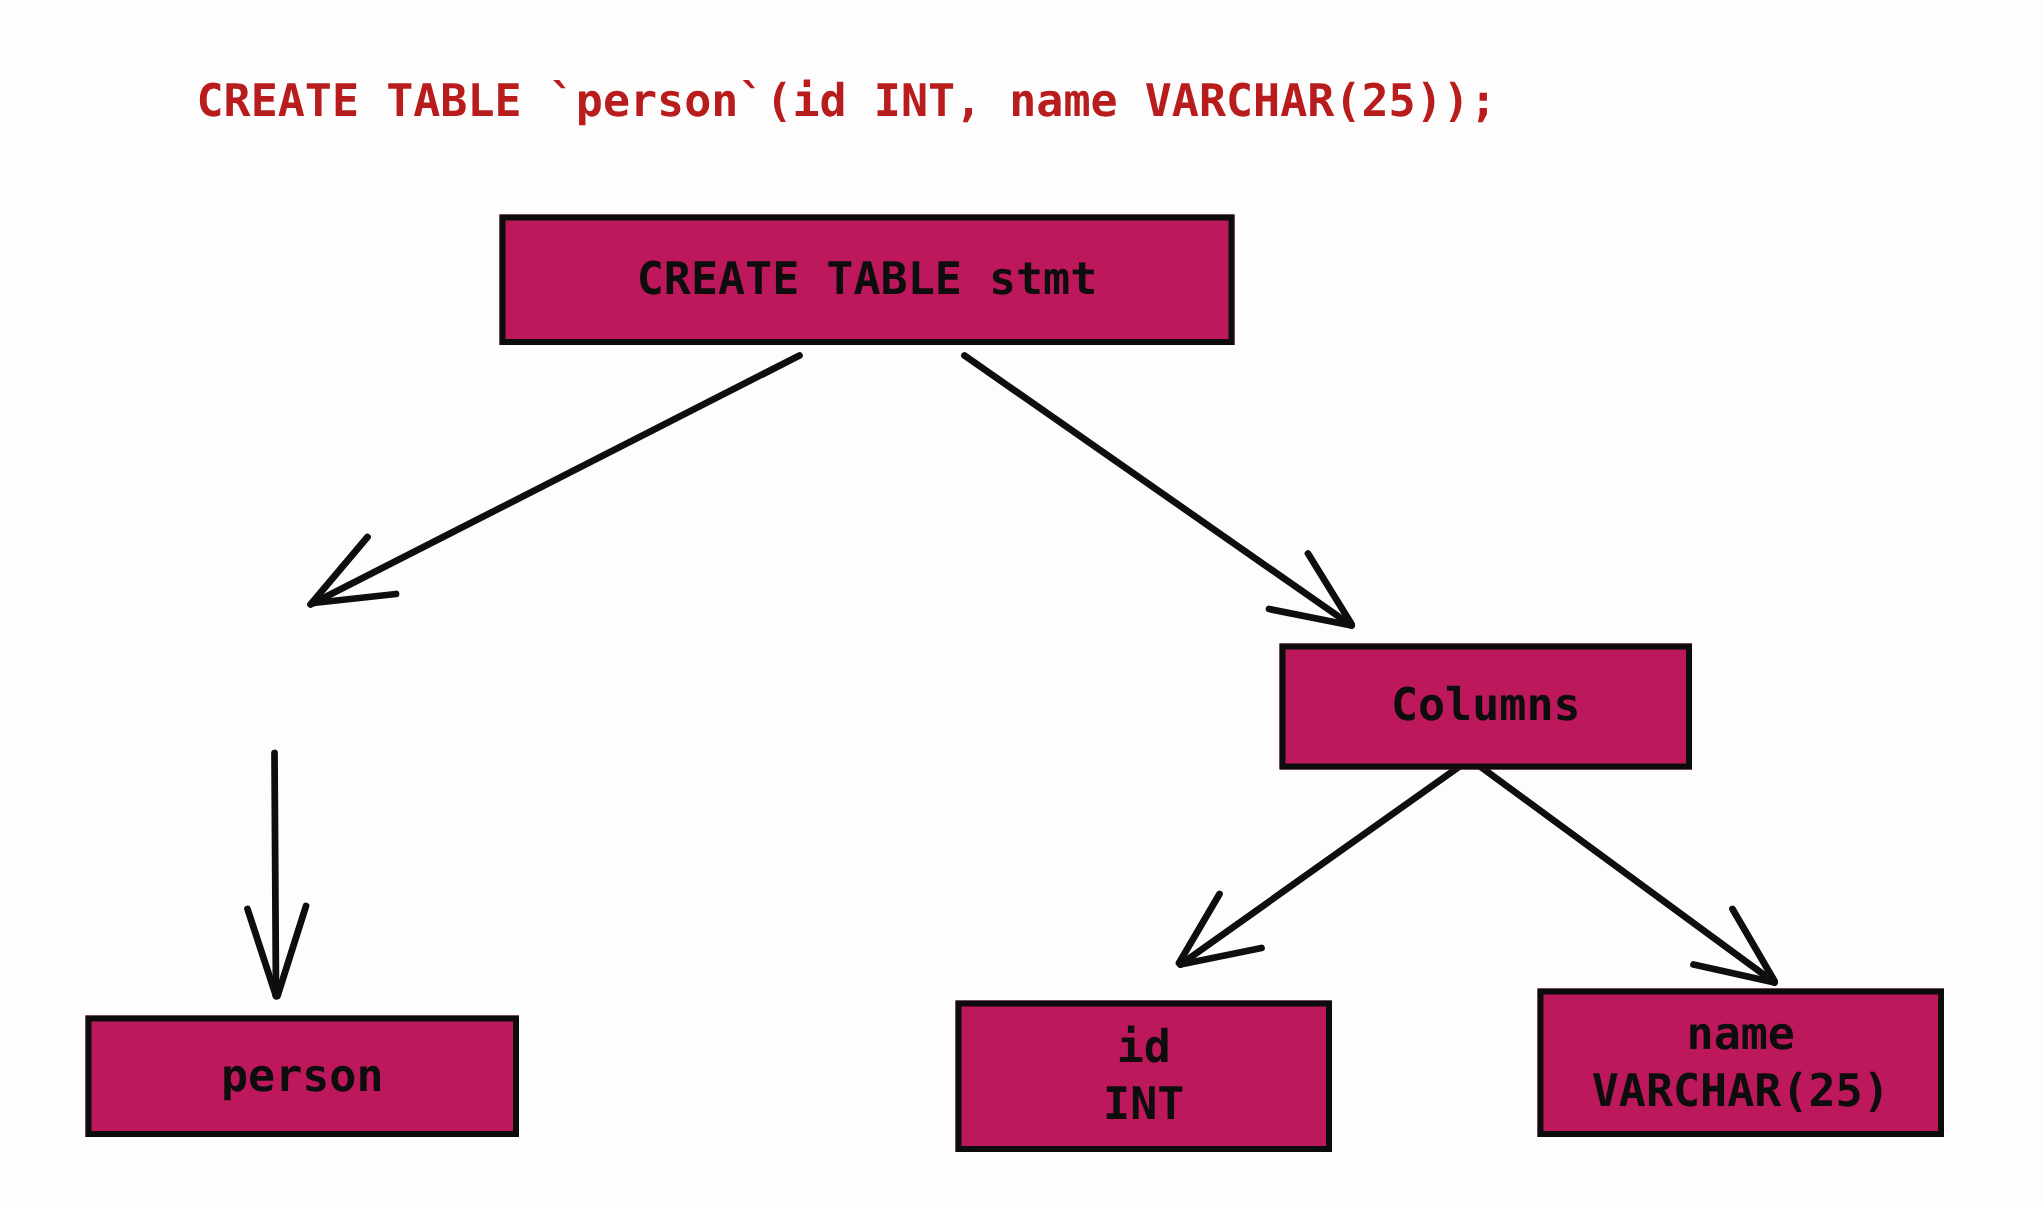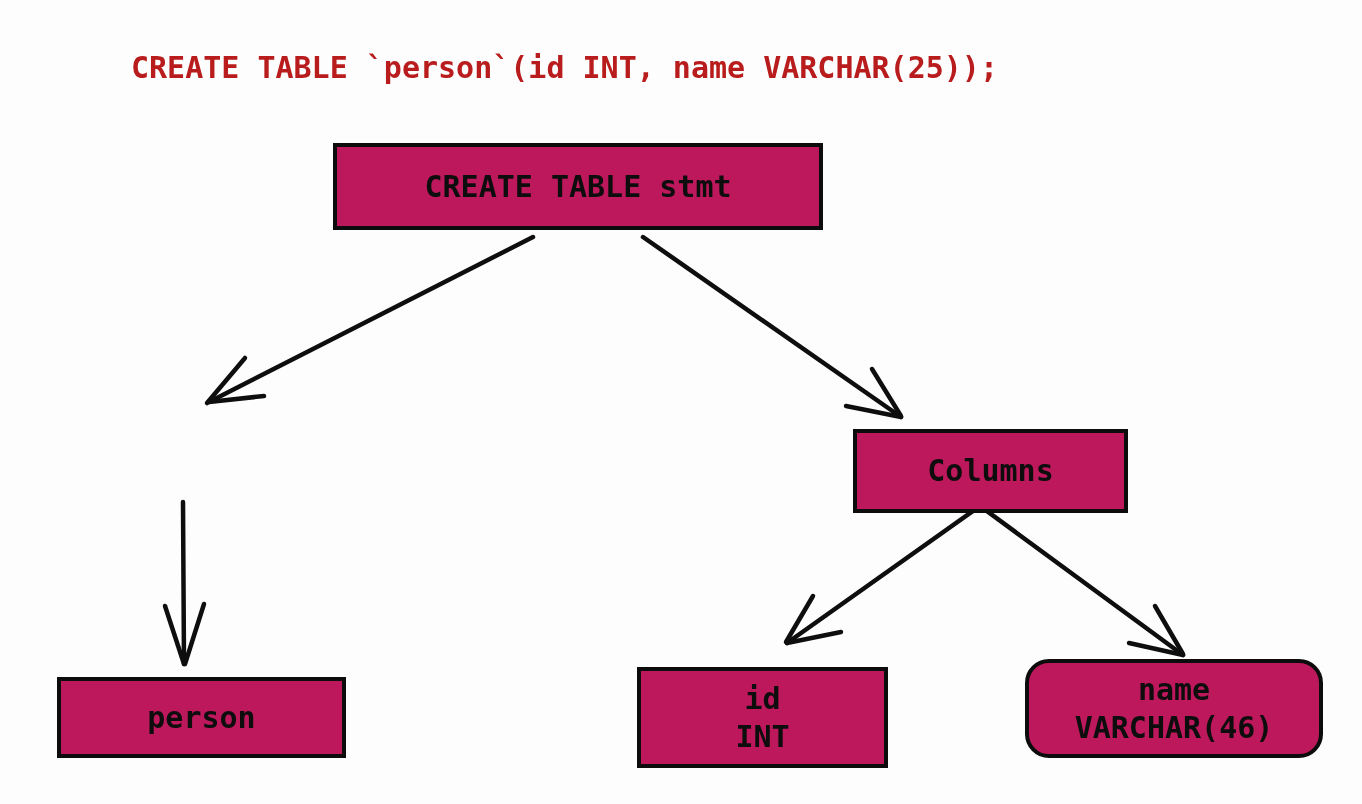--- a/index.html
+++ b/index.html
@@ -50,21 +50,21 @@
     font-weight: bold;
     line-height: 1.25;
     text-align: center;
     box-sizing: border-box;
   }
   .node-root        { left: 333px; top: 143px; width: 490px; height: 87px; }
   .node-table-name  { left: 43px;  top: 421px; width: 275px; height: 76px; }
   .node-columns     { left: 853px; top: 429px; width: 275px; height: 84px; }
   .node-person      { left: 57px;  top: 677px; width: 289px; height: 81px; }
   .node-id          { left: 637px; top: 667px; width: 251px; height: 101px; }
-  .node-name        { left: 1025px; top: 659px; width: 298px; height: 99px; border-radius: 24px; }
+  .node-name        { left: 1025px; top: 659px; width: 271px; height: 99px; }
 </style>
 </head>
 <body>
 
 <div id="canvas">
 
   <div class="sql-header">CREATE TABLE `person`(id INT, name VARCHAR(25));</div>
 
   <svg class="edges" viewBox="0 0 1362 804" xmlns="http://www.w3.org/2000/svg">
 
@@ -112,16 +112,16 @@
     <span>person</span>
   </div>
 
   <div class="node node-id">
     <span>id</span>
     <span>INT</span>
   </div>
 
   <div class="node node-name">
     <span>name</span>
-    <span>VARCHAR(46)</span>
+    <span>VARCHAR(25)</span>
   </div>
 
 </div>
 
 </body></html>

